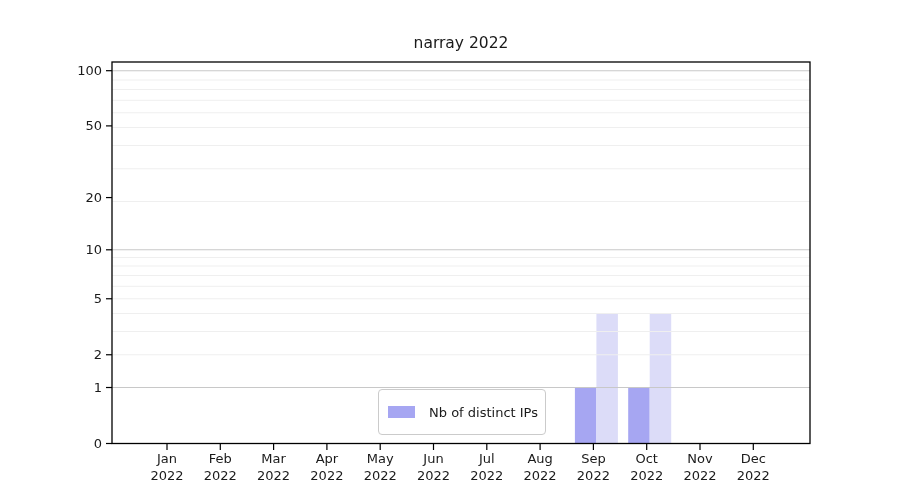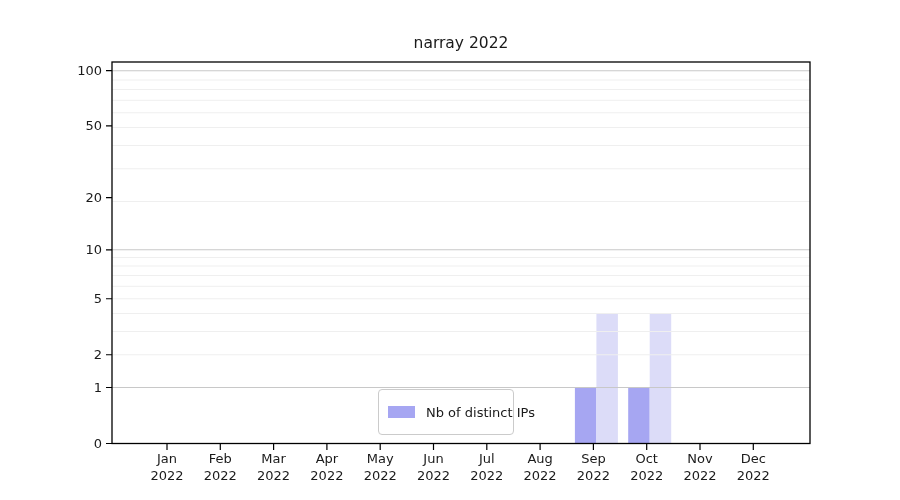--- a/index.html
+++ b/index.html
@@ -2,34 +2,33 @@
 <html><head>
 <meta charset="utf-8">
 <style>
   html,body{margin:0;padding:0;background:#ffffff;}
   .canvas{
     position:relative;
     width:900px;height:500px;
     background:#ffffff;
     font-family:"DejaVu Sans", sans-serif;
     overflow:hidden;
-    border-radius:11px;
   }
   .chart-title{
     position:absolute;
     left:112px;top:34px;width:698px;
     text-align:center;
     font-size:15.5px;
     color:#1a1a1a;
   }
   svg{position:absolute;left:0;top:0;}
   .legend{
     position:absolute;
     left:378px;top:389px;
-    width:136px;height:46px;
+    width:168px;height:46px;
     box-sizing:border-box;
     background:rgba(255,255,255,0.9);
     border:1px solid #cbcbcb;
     border-radius:4px;
     padding:4px 7px 4px 6px;
     display:flex;flex-direction:column;justify-content:center;gap:10px;
   }
   .legend-row{display:flex;align-items:center;height:17px;}
   .swatch{width:27px;height:12px;margin:0 11px 0 3px;flex:0 0 auto;}
   .legend-label{font-size:13px;color:#1a1a1a;white-space:nowrap;flex:1 1 auto;text-align:right;}

